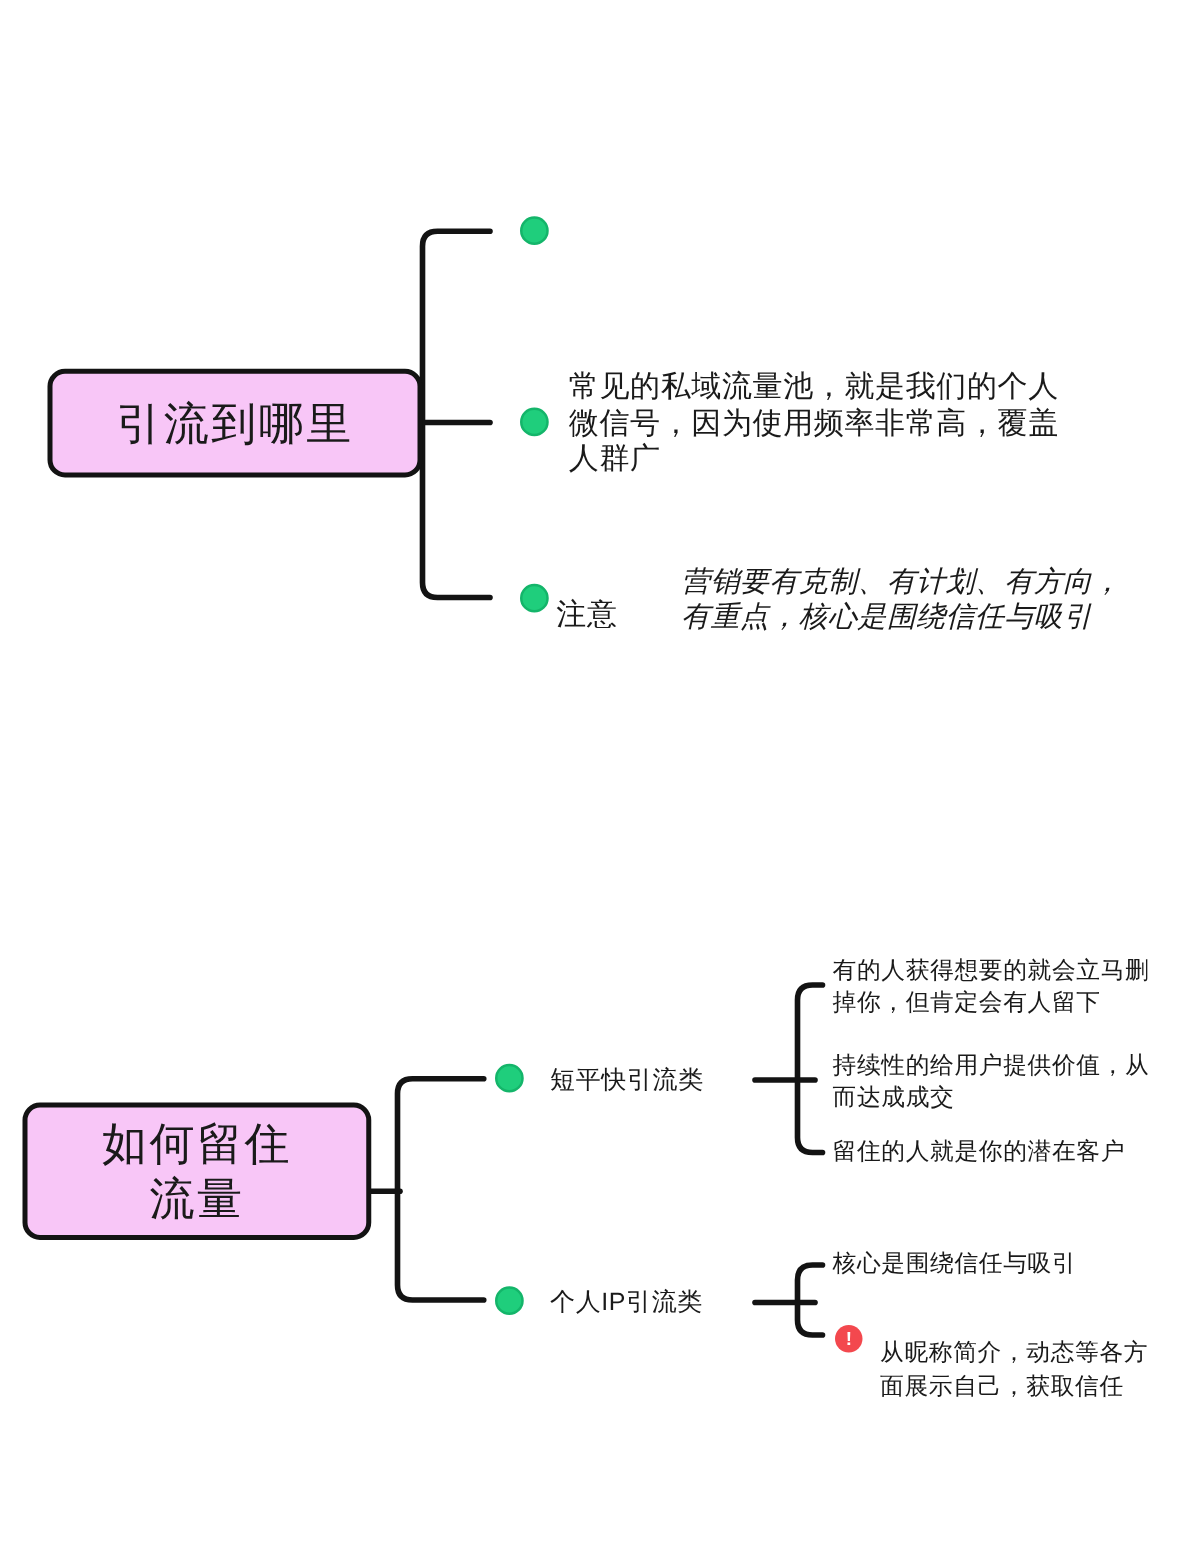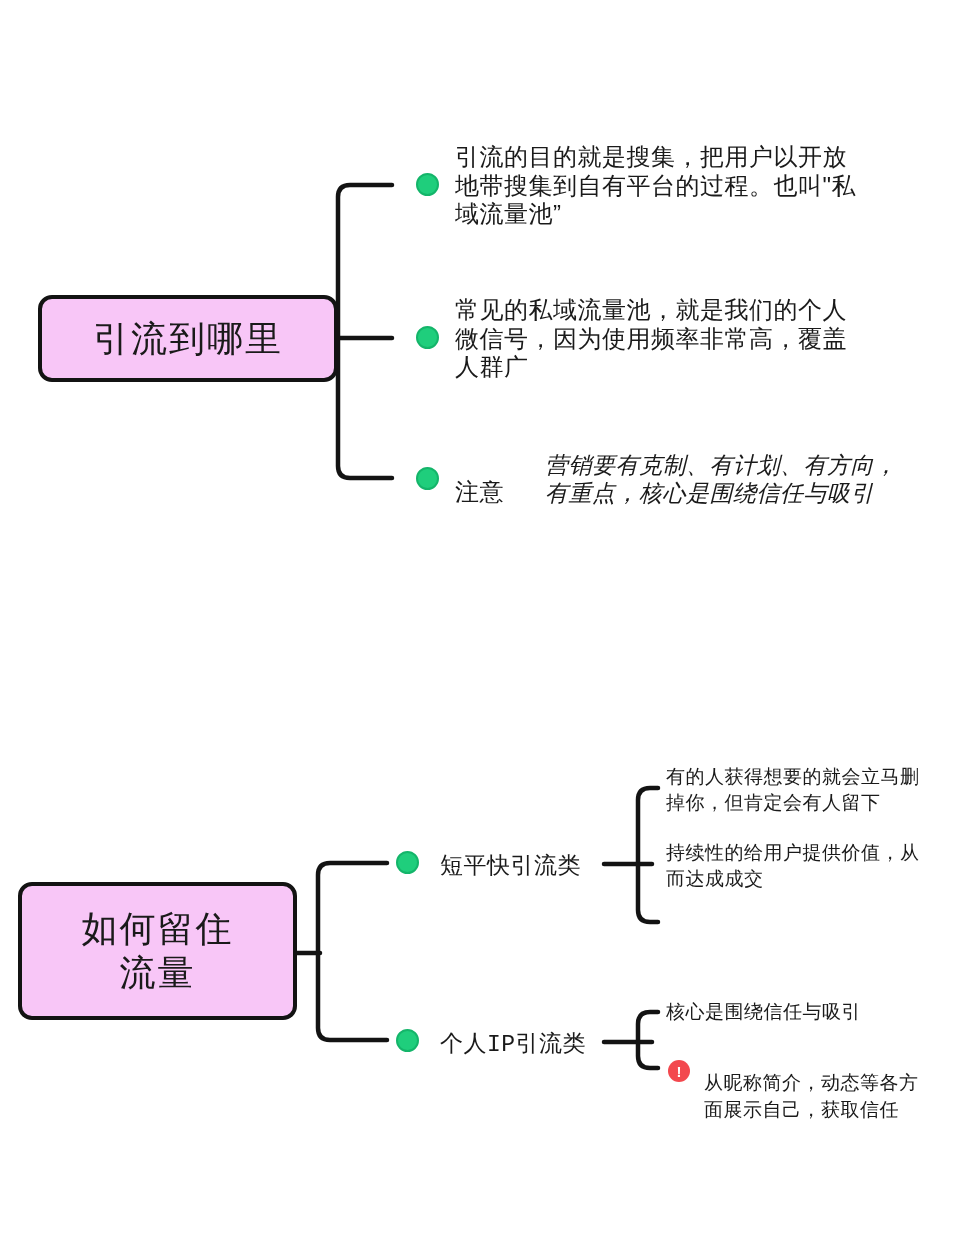--- a/index.html
+++ b/index.html
@@ -43,21 +43,21 @@
     align-items:center;
     justify-content:center;
     text-align:center;
     font-size:36px;
     letter-spacing:2px;
     color:var(--text);
     white-space:pre-line;
     line-height:44px;
   }
   .root-1{left:38px;top:295px;width:300px;height:87px;text-align:right;}
-  .root-2{left:18px;top:882px;width:279px;height:138px;}
+  .root-2{left:18px;top:882px;width:279px;height:110px;}
   .dot{
     position:absolute;
     width:23px;height:23px;
     border-radius:50%;
     background:var(--dot_fill);
     border:2px solid var(--dot_border);
   }
   .dot-1a{left:416px;top:173px;}
   .dot-1b{left:416px;top:326px;}
   .dot-1c{left:416px;top:467px;}
@@ -66,31 +66,31 @@
   .branch-text{
     position:absolute;
     white-space:pre-line;
     font-size:24px;
     line-height:28.5px;
     letter-spacing:0.5px;
     color:var(--text);
   }
   .bt-1{left:455px;top:143px;}
   .bt-2{left:455px;top:296px;}
-  .bt-3-label{left:455px;top:478px;}
+  .bt-3-label{left:445px;top:478px;}
   .bt-3-note{left:545px;top:451px;font-size:23px;line-height:28px;font-style:italic;}
   .branch-label{
     position:absolute;
-    font-size:23px;
+    font-size:20px;
     letter-spacing:0.5px;
     white-space:nowrap;
     color:var(--text);
   }
   .bl-2a{left:440px;top:850px;}
-  .bl-2b{left:440px;top:1028px;font-family:Liberation Mono, monospace;}
+  .bl-2b{left:440px;top:1028px;}
   .sub-text{
     position:absolute;
     white-space:pre-line;
     font-size:19px;
     line-height:26px;
     letter-spacing:0.5px;
     color:var(--text);
   }
   .st-1a{left:666px;top:764px;}
   .st-1b{left:666px;top:840px;}
@@ -124,23 +124,20 @@
     <path d="M387 863 H330 Q318 863 318 875 V1028 Q318 1040 330 1040 H387"></path>
     <path d="M604 864 H652"></path>
     <path d="M658 788 H650 Q638 788 638 800 V910 Q638 922 650 922 H658"></path>
     <path d="M604 1042 H652"></path>
     <path d="M658 1012 H650 Q638 1012 638 1024 V1056 Q638 1068 650 1068 H658"></path>
   </svg>
 
   <div class="root-node root-1">引流到哪里</div>
 
   <span class="dot dot-1a"></span>
-  <div class="branch-text bt-1">引流的目的就是搜集，把用户以开放
-地带搜集到自有平台的过程。也叫"私
-域流量池”</div>
 
   <span class="dot dot-1b"></span>
   <div class="branch-text bt-2">常见的私域流量池，就是我们的个人
 微信号，因为使用频率非常高，覆盖
 人群广</div>
 
   <span class="dot dot-1c"></span>
   <div class="branch-text bt-3-label">注意</div>
   <div class="branch-text bt-3-note">营销要有克制、有计划、有方向，
 有重点，核心是围绕信任与吸引</div>
@@ -148,20 +145,21 @@
   <div class="root-node root-2">如何留住
 流量</div>
 
   <span class="dot dot-2a"></span>
   <div class="branch-label bl-2a">短平快引流类</div>
 
   <div class="sub-text st-1b">持续性的给用户提供价值，从
 而达成成交</div>
   <div class="sub-text st-1a">有的人获得想要的就会立马删
 掉你，但肯定会有人留下</div>
+  <div class="sub-text st-1c">留住的人就是你的潜在客户</div>
 
   <span class="dot dot-2b"></span>
   <div class="branch-label bl-2b">个人IP引流类</div>
 
   <div class="sub-text st-2a">核心是围绕信任与吸引</div>
   <span class="alert-icon">!</span>
   <div class="sub-text st-2b">从昵称简介，动态等各方
 面展示自己，获取信任</div>
 
 </div>

